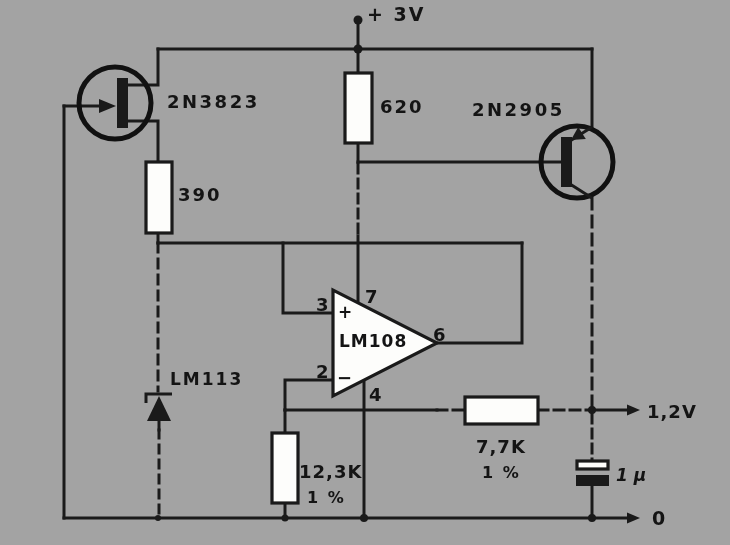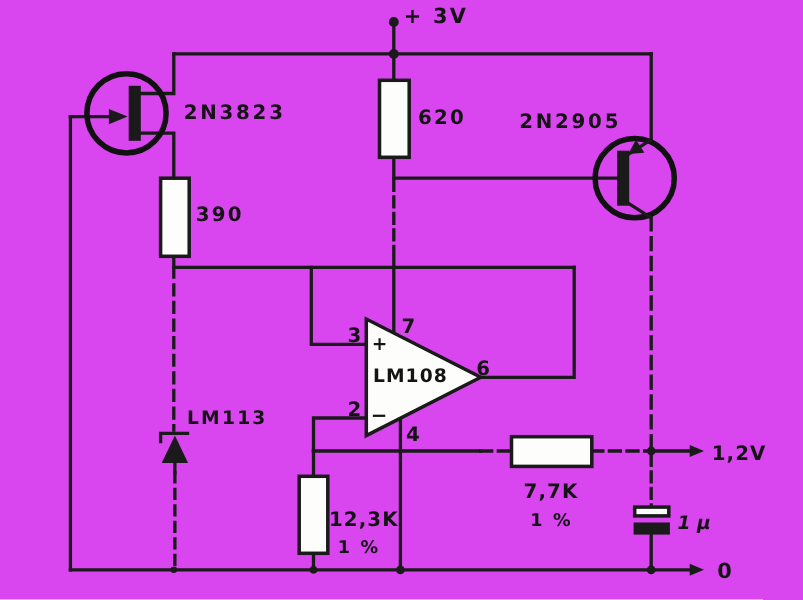--- a/index.html
+++ b/index.html
@@ -1,19 +1,19 @@
 <!DOCTYPE html>
 <html><head>
 <meta charset="utf-8">
 <style>
   html,body{margin:0;padding:0;background:#ffffff;}
   .stage{
     position:relative;
     width:730px;height:545px;
-    background:#d946ef;
+    background:#a3a3a3;
     overflow:hidden;
     font-family:"DejaVu Sans", sans-serif;
   }
   svg{display:block;}
   
   .w{stroke:#1a1a1a;stroke-width:3;fill:none;stroke-linecap:square;stroke-linejoin:miter;}
   .wthin{stroke:#1a1a1a;stroke-width:3;fill:none;stroke-linecap:butt;}
   
   .comp{fill:#fdfdfb;stroke:#1a1a1a;stroke-width:3.2;stroke-linejoin:miter;}
   .heavy{stroke:#111111;stroke-width:5;fill:none;}

